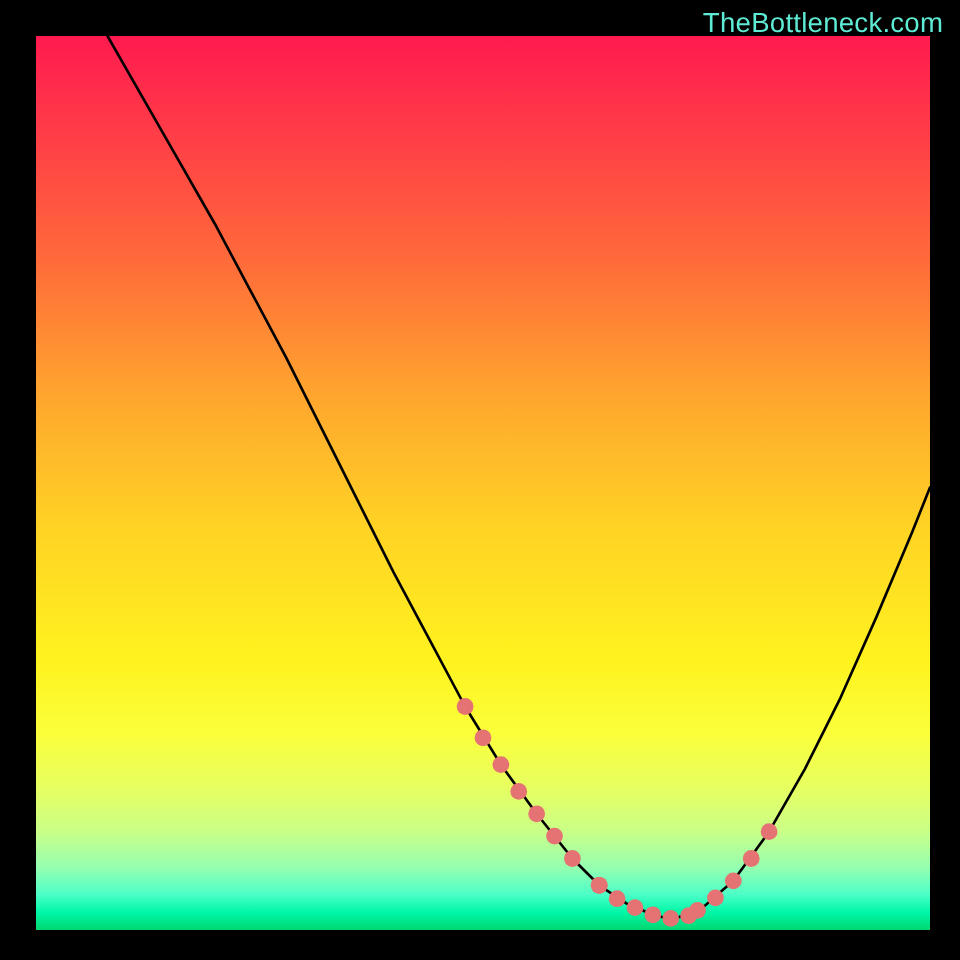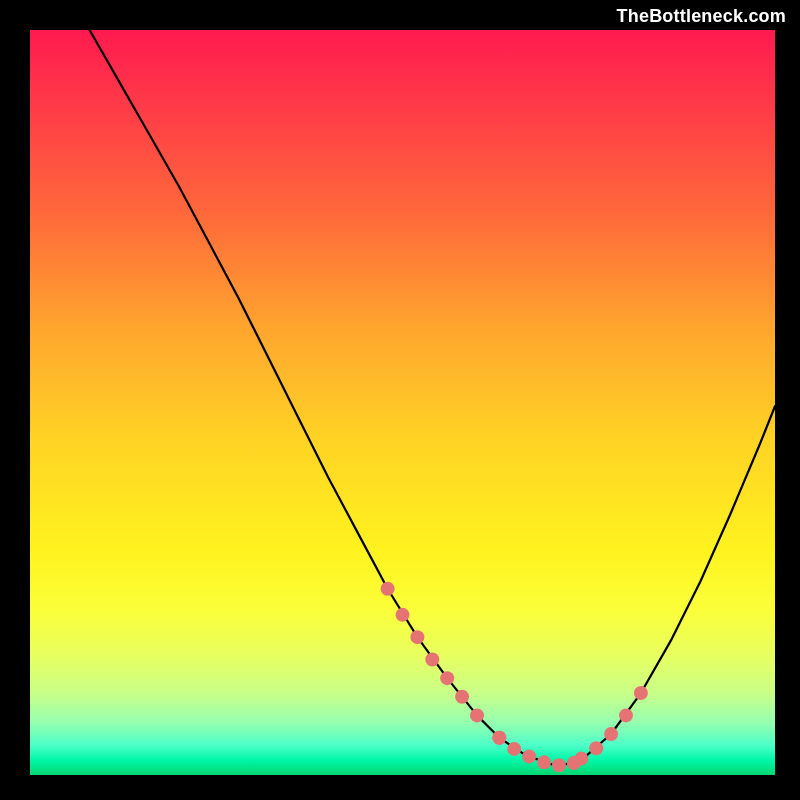--- a/index.html
+++ b/index.html
@@ -14,23 +14,23 @@
   .frame {
     position: relative;
     width: 800px;
     height: 800px;
     background: #000;
   }
   .watermark {
     position: absolute;
     top: 6px;
     right: 14px;
-    color: #ffffff;
-    font-size: 18px;
-    font-weight: 700;
+    color: #5eead4;
+    font-size: 23px;
+    font-weight: 400;
     letter-spacing: 0.2px;
     z-index: 10;
   }
   .plot-area {
     position: absolute;
     left: 30px;
     top: 30px;
     width: 745px;
     height: 745px;
     background: linear-gradient(to bottom,

